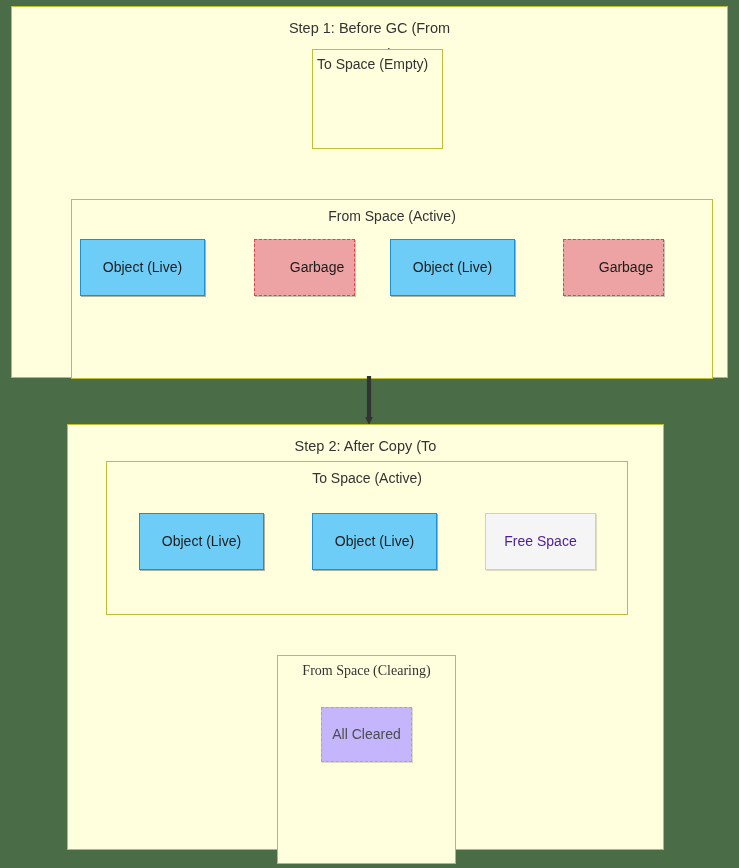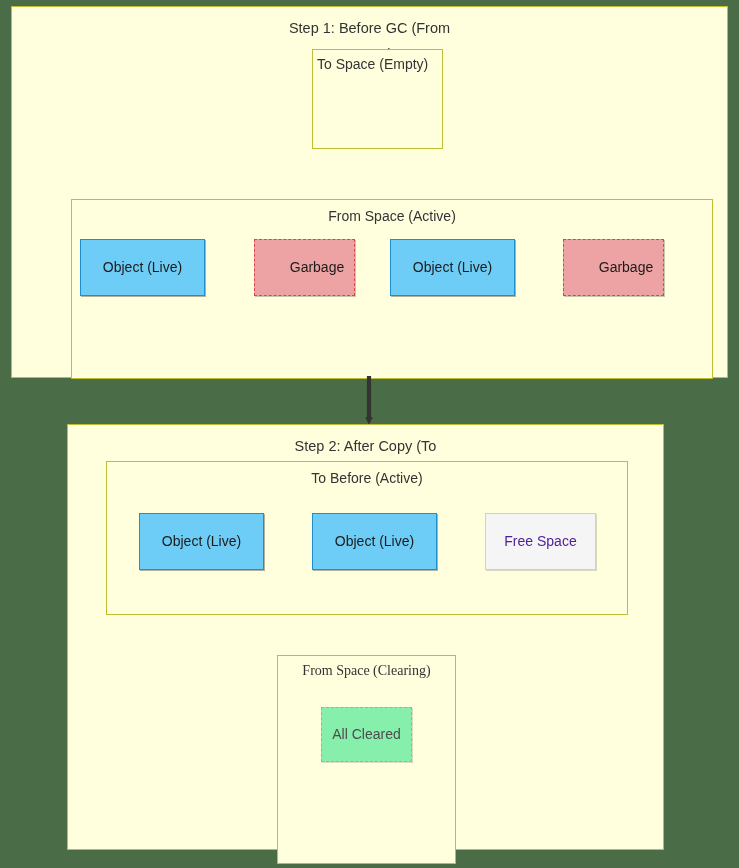--- a/index.html
+++ b/index.html
@@ -135,21 +135,21 @@
     box-shadow: 1px 1px 0 rgba(0,0,0,0.22);
     padding-left: 25px;
   }
   .node-free {
     background: #f5f5f5;
     border: 1.4px solid #cfcfcf;
     color: #4c1d95;
     box-shadow: 1px 1px 0 rgba(0,0,0,0.14);
   }
   .node-cleared {
-    background: #86efac;
+    background: #c4b5fd;
     border: 1.6px dashed #a8a8a8;
     color: #4d4d4d;
     box-shadow: 1px 1px 0 rgba(0,0,0,0.14);
   }
 
   
   #s1-live-1   { left: 68px;  top: 232px; width: 125px; height: 57px; }
   #s1-garbage-1{ left: 242px; top: 232px; width: 101px; height: 57px; }
   #s1-live-2   { left: 378px; top: 232px; width: 125px; height: 57px; }
   #s1-garbage-2{ left: 551px; top: 232px; width: 101px; height: 57px; }
@@ -201,21 +201,21 @@
       <line x1="5" y1="0" x2="5" y2="43" stroke="#333333" stroke-width="4.2"></line>
       <path d="M 1.2 41 L 5 49 L 8.8 41 Z" fill="#333333"></path>
     </svg>
   </div>
 
   <div class="step-panel" id="step2-panel">
 
     <div class="step-title">Step 2: After Copy (To Space)</div>
 
     <div class="subgraph" id="to-space-active-box">
-      <div class="subgraph-title">To Before (Active)</div>
+      <div class="subgraph-title">To Space (Active)</div>
     </div>
 
     <div class="subgraph" id="from-space-clearing-box">
       <div class="subgraph-title">From Space (Clearing)</div>
     </div>
 
     <div class="node node-live" id="s2-live-1">Object (Live)</div>
 
     <div class="node node-live" id="s2-live-2">Object (Live)</div>
 

